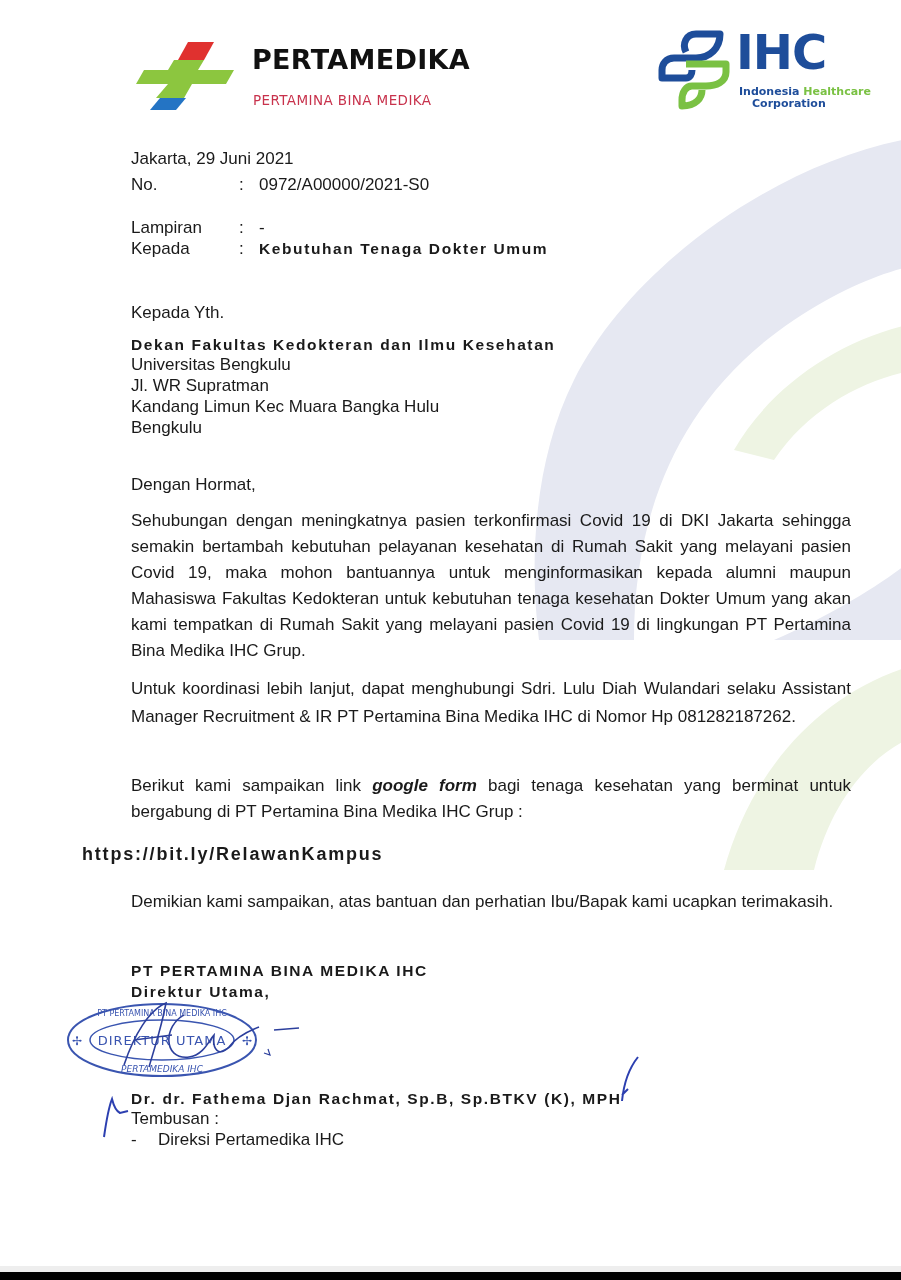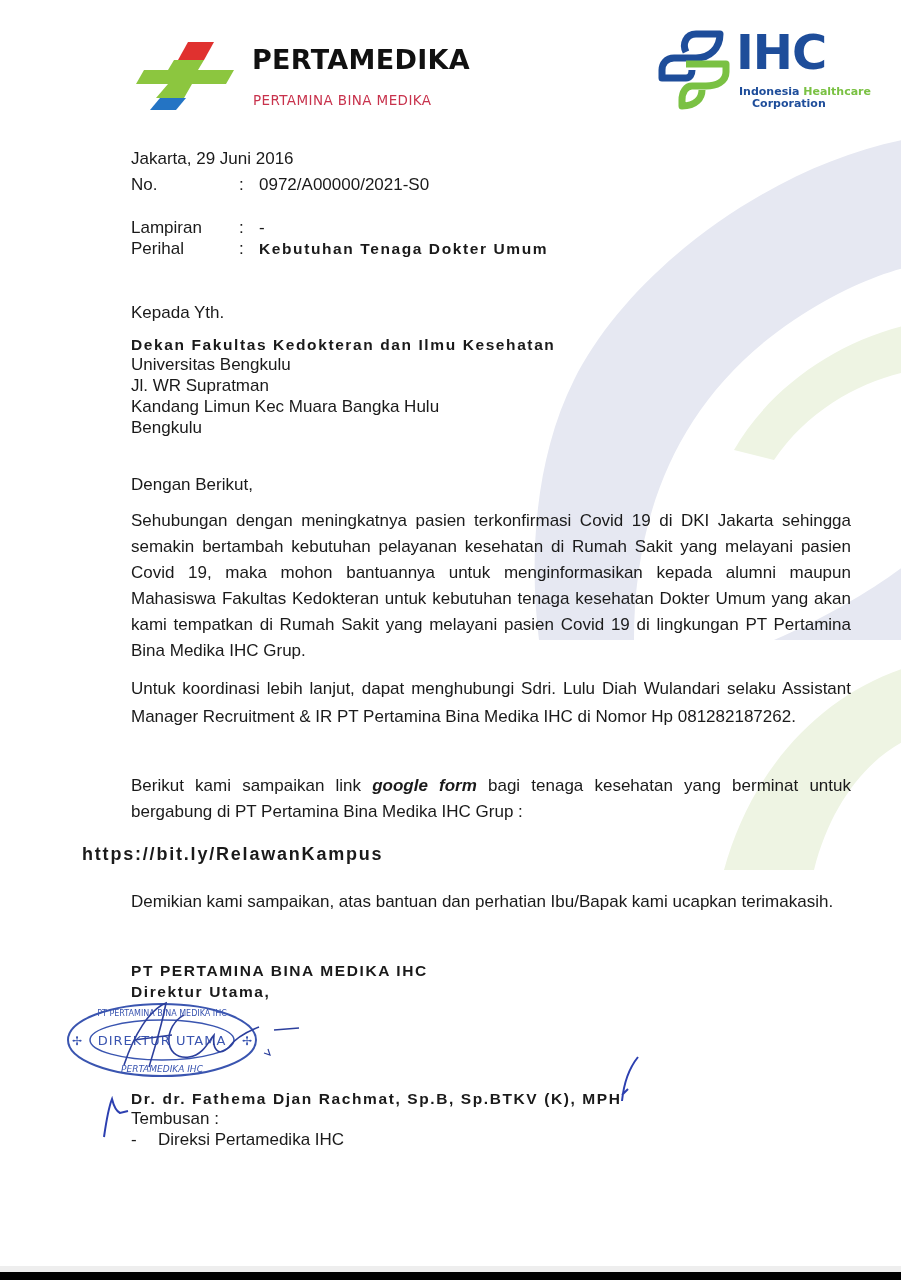--- a/index.html
+++ b/index.html
@@ -65,39 +65,39 @@
     <svg class="mark" viewBox="0 0 76 80">
       <path d="M 40 4 L 64 4 C 64 18, 54 28, 40 28 L 18 28 C 10 28, 6 34, 6 40 L 6 48 L 30 48 C 34 48, 36 44, 36 40" fill="none" stroke="#1e4d9a" stroke-width="7" stroke-linejoin="round"></path>
       <path d="M 40 4 C 30 4, 26 14, 30 22" fill="none" stroke="#1e4d9a" stroke-width="7"></path>
       <path d="M 30 34 L 70 34 L 70 42 C 70 52, 60 56, 50 56 L 36 56 C 30 56, 26 62, 26 70 L 26 76 C 40 76, 46 68, 46 60" fill="none" stroke="#7ac143" stroke-width="7" stroke-linejoin="round"></path>
     </svg>
     <div class="big">IHC</div>
     <div class="s1"><span>Indonesia </span><span class="green">Healthcare</span></div>
     <div class="s2">Corporation</div>
   </div>
 
-  <div class="t" style="top:148px;">Jakarta,   29  Juni 2016</div>
+  <div class="t" style="top:148px;">Jakarta,   29  Juni 2021</div>
   <div class="t" style="top:174px;">
     <span class="lbl">No.</span><span class="colon">:</span><span>0972/A00000/2021-S0</span>
   </div>
   <div class="t" style="top:217px;">
     <span class="lbl">Lampiran</span><span class="colon">:</span><span>-</span>
   </div>
   <div class="t" style="top:238px;">
-    <span class="lbl">Perihal</span><span class="colon">:</span><span class="bold-wide" style="font-size:15.5px;">Kebutuhan Tenaga Dokter Umum</span>
+    <span class="lbl">Kepada</span><span class="colon">:</span><span class="bold-wide" style="font-size:15.5px;">Kebutuhan Tenaga Dokter Umum</span>
   </div>
 
   <div class="t" style="top:302px;">Kepada Yth.</div>
   <div class="t bold-wide" style="top:334px; font-size:15.5px;">Dekan Fakultas Kedokteran dan Ilmu Kesehatan</div>
   <div class="t" style="top:354px;text-align:center;">Universitas Bengkulu</div>
   <div class="t" style="top:375px;">Jl. WR Supratman</div>
   <div class="t" style="top:396px;">Kandang Limun Kec Muara Bangka Hulu</div>
   <div class="t" style="top:417px;">Bengkulu</div>
 
-  <div class="t" style="top:474px;">Dengan Berikut,</div>
+  <div class="t" style="top:474px;">Dengan Hormat,</div>
 
   <div class="para" style="top:508px; line-height:26px;">Sehubungan dengan meningkatnya pasien terkonfirmasi Covid 19 di DKI Jakarta sehingga semakin bertambah kebutuhan pelayanan kesehatan di Rumah Sakit yang melayani pasien Covid 19, maka mohon bantuannya untuk menginformasikan kepada alumni maupun Mahasiswa Fakultas Kedokteran untuk kebutuhan tenaga kesehatan Dokter Umum yang akan kami tempatkan di Rumah Sakit yang melayani pasien Covid 19 di lingkungan PT Pertamina Bina Medika IHC Grup.</div>
   <div class="para" style="top:675px; line-height:27.5px;">Untuk koordinasi lebih lanjut, dapat menghubungi Sdri. Lulu Diah Wulandari selaku Assistant Manager Recruitment &amp; IR PT Pertamina Bina Medika IHC di Nomor Hp 081282187262.</div>
   <div class="para" style="top:773px; line-height:26px;"><span>Berikut kami sampaikan link </span><b><i>google form</i></b><span> bagi tenaga kesehatan yang berminat untuk bergabung di PT Pertamina Bina Medika IHC Grup :</span></div>
 
   <div class="link-line">https://bit.ly/RelawanKampus</div>
 
   <div class="para" style="top:890px; line-height:24px;">Demikian kami sampaikan, atas bantuan dan perhatian Ibu/Bapak kami ucapkan terimakasih.</div>
 
   <div class="t bold-wide" style="top:960px; font-size:15.5px;">PT PERTAMINA BINA MEDIKA IHC</div>

